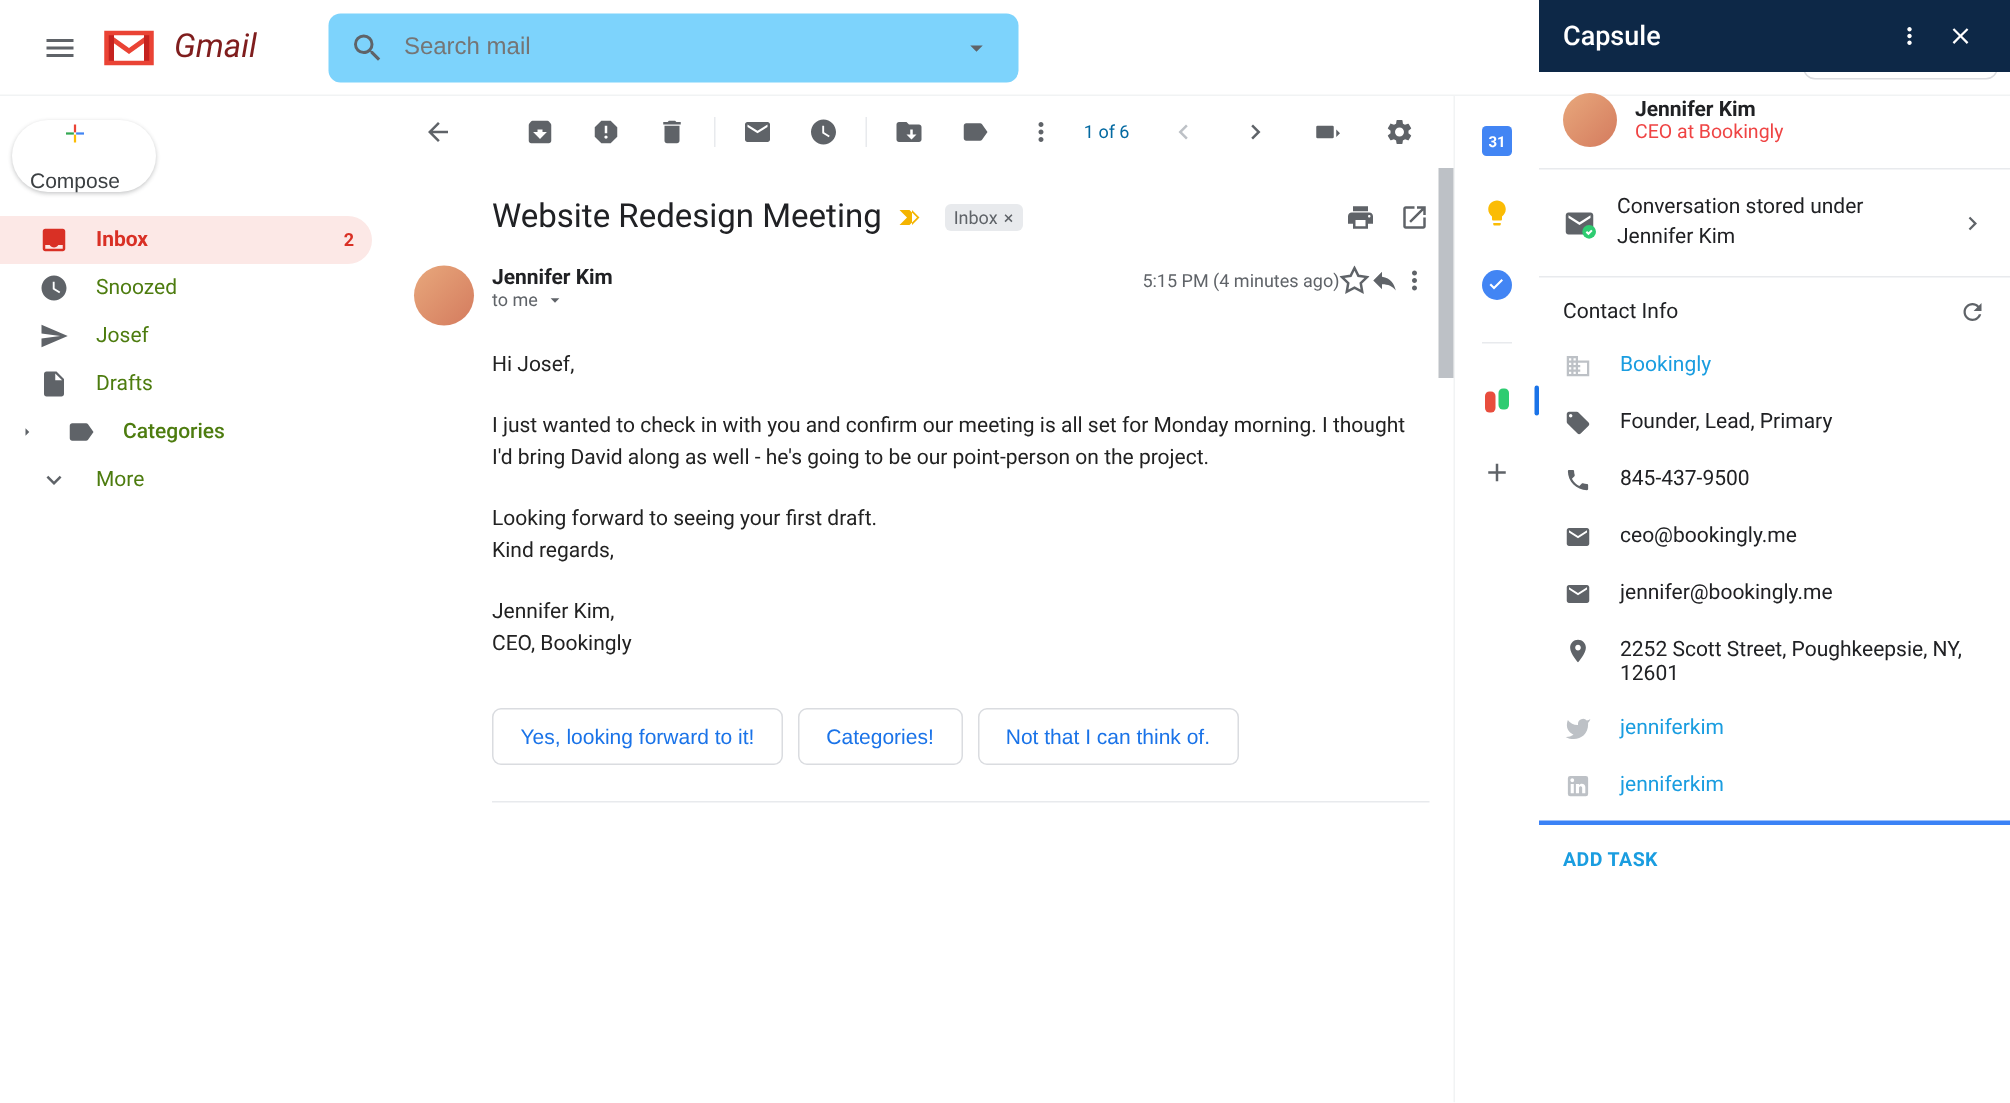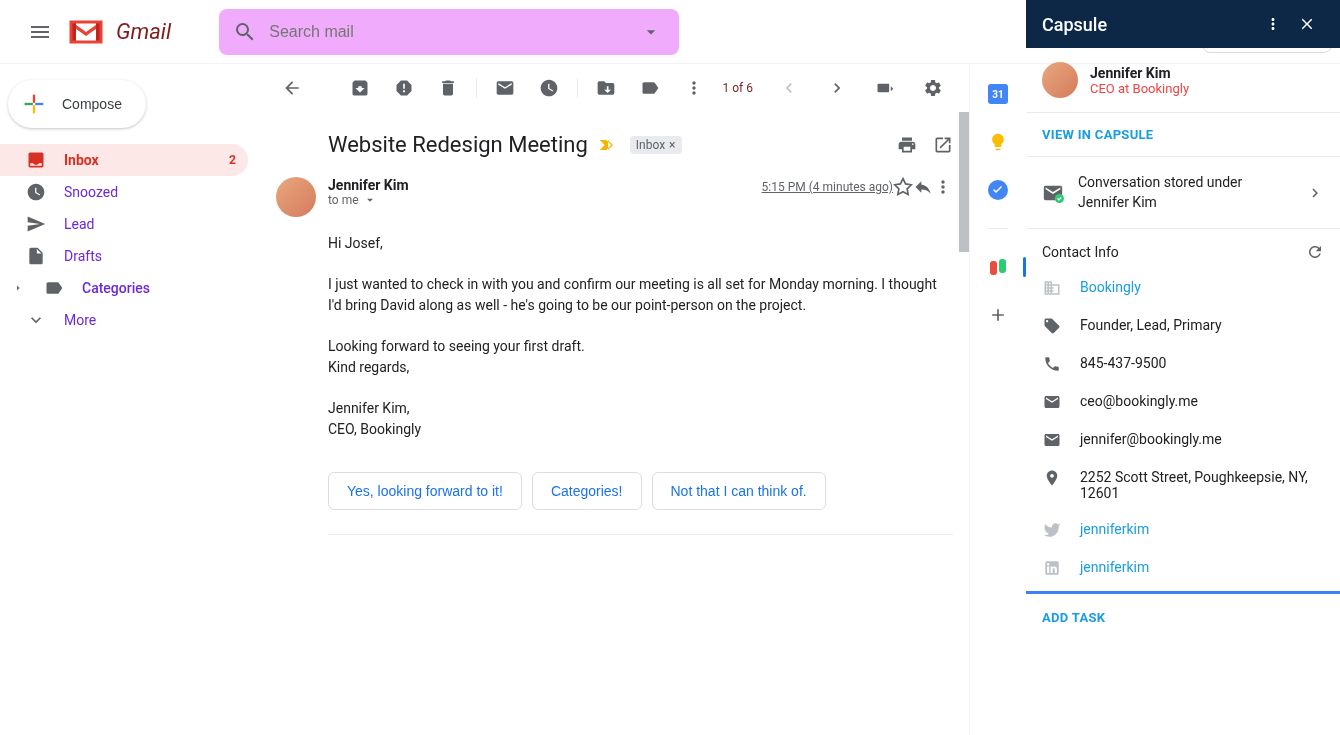--- a/index.html
+++ b/index.html
@@ -3,64 +3,64 @@
 <meta charset="utf-8">
 <style>
   * { box-sizing: border-box; margin: 0; padding: 0; }
   body { font-family: 'Google Sans', Roboto, Arial, sans-serif; font-size: 14px; color: #202124; background: #fff; width: 1340px; height: 735px; overflow: hidden; }
   
   
   .header { display: flex; align-items: center; height: 64px; padding: 0 8px 0 16px; border-bottom: 1px solid #f1f3f4; }
   .menu-btn { width: 48px; height: 48px; border-radius: 50%; display: flex; align-items: center; justify-content: center; cursor: pointer; }
   .gmail-logo { display: flex; align-items: center; margin-left: 4px; margin-right: 48px; }
   .gmail-logo-text { font-size: 22px; color: #7f1d1d; margin-left: 12px; font-weight: 400; font-style: italic; }
-  .search-bar { flex: 0 0 460px; height: 46px; background: #f0abfc; border-radius: 8px; display: flex; align-items: center; padding: 0 14px; }
+  .search-bar { flex: 0 0 460px; height: 46px; background: #7dd3fc; border-radius: 8px; display: flex; align-items: center; padding: 0 14px; }
   .search-bar input { border: none; background: transparent; font-size: 16px; color: #5f6368; flex: 1; outline: none; margin-left: 12px; }
   .search-dropdown { color: #5f6368; padding: 0 4px; }
   .header-right { margin-left: auto; display: flex; align-items: center; gap: 8px; }
   .header-icon { width: 40px; height: 40px; border-radius: 50%; display: flex; align-items: center; justify-content: center; color: #5f6368; cursor: pointer; }
   .gsuite-badge { display: flex; align-items: center; border: 1px solid #dadce0; border-radius: 8px; padding: 4px 8px 4px 14px; gap: 10px; }
   .gsuite-text { font-size: 20px; color: #5f6368; font-weight: 500; }
   .avatar { width: 32px; height: 32px; border-radius: 50%; background: linear-gradient(135deg,#c5a880,#8b7355); }
   
   
   .main { display: flex; height: 671px; }
   .sidebar { width: 256px; padding-top: 8px; }
-  .compose-btn { display: flex; align-items: center; gap: 14px; background: #fff; border: none; box-shadow: 0 1px 3px rgba(60,64,67,.3); border-radius: 28px; padding: 0 24px 0 12px; height: 48px; margin: 8px 0 16px 8px; cursor: pointer; font-size: 14px; color: #3c4043; font-weight: 500; }
+  .compose-btn { display: flex; align-items: center; gap: 14px; background: #fff; border: none; box-shadow: 0 1px 3px rgba(60,64,67,.3); border-radius: 28px; padding: 0 24px 0 12px; height: 48px; margin: 8px 0 16px 8px; cursor: pointer; font-size: 14px; color: #3c4043; font-weight: 500; flex-direction: column; }
   .nav-item { display: flex; align-items: center; height: 32px; padding: 0 12px 0 26px; border-radius: 0 16px 16px 0; cursor: pointer; font-size: 14px; color: #202124; margin-right: 8px; }
   .nav-item.active { background: #fce8e6; color: #d93025; font-weight: 700; }
   .nav-item.active .nav-icon { color: #d93025; }
-  .nav-item:not(.active) { color: #6d28d9; }
+  .nav-item:not(.active) { color: #4d7c0f; }
   .nav-icon { width: 20px; margin-right: 18px; color: #5f6368; display: flex; }
   .nav-label { flex: 1; }
   .nav-badge { font-size: 12px; font-weight: 700; }
   .nav-item.bold { font-weight: 500; }
   
   
   .content { flex: 1; border-right: 1px solid #f1f3f4; position: relative; }
   .toolbar { display: flex; align-items: center; height: 48px; padding: 0 16px; gap: 4px; }
   .tb-icon { width: 40px; height: 40px; display: flex; align-items: center; justify-content: center; color: #5f6368; cursor: pointer; border-radius: 50%; }
   .tb-sep { width: 1px; height: 20px; background: #e8eaed; margin: 0 4px; }
-  .tb-right { margin-left: auto; display: flex; align-items: center; gap: 8px; color: #7f1d1d; font-size: 12px; }
+  .tb-right { margin-left: auto; display: flex; align-items: center; gap: 8px; color: #0369a1; font-size: 12px; }
   .pager-text { margin-right: 8px; }
   
   .email-view { padding: 8px 16px 16px 72px; }
   .subject-row { display: flex; align-items: center; margin-bottom: 20px; margin-top: 12px; }
   .subject { font-size: 22px; color: #202124; font-weight: 400; }
   .inbox-chip { display: inline-flex; align-items: center; background: #e8eaed; color: #5f6368; font-size: 12px; padding: 2px 6px; border-radius: 4px; margin-left: 12px; }
   .inbox-chip-x { margin-left: 4px; cursor: pointer; }
   .subject-actions { margin-left: auto; display: flex; gap: 16px; color: #5f6368; }
   .importance-marker { color: #f4b400; margin-left: 10px; font-size: 18px; }
   
   .sender-row { display: flex; align-items: flex-start; margin-left: -52px; }
   .sender-avatar { width: 40px; height: 40px; border-radius: 50%; background: linear-gradient(135deg,#e8a87c,#d47b5e); margin-right: 12px; flex-shrink: 0; }
   .sender-info { flex: 1; }
   .sender-name { font-weight: 700; font-size: 14px; }
   .sender-to { font-size: 12px; color: #5f6368; display: flex; align-items: center; gap: 4px; }
-  .sender-meta { display: flex; align-items: center; color: #5f6368; font-size: 12px; text-decoration: underline; }
+  .sender-meta { display: flex; align-items: center; color: #5f6368; font-size: 12px; }
   .sender-meta-icon { cursor: pointer; color: #5f6368; }
   
   .email-body { margin-top: 16px; font-size: 14px; line-height: 1.5; color: #222; }
   .email-body p { margin-bottom: 20px; white-space: pre-wrap; }
   
   .smart-replies { display: flex; gap: 10px; margin-top: 32px; }
   .smart-reply { border: 1px solid #dadce0; border-radius: 6px; padding: 10px 18px; color: #1a73e8; font-size: 14px; cursor: pointer; background: #fff; font-weight: 500; }
   
   .reply-divider { border-top: 1px solid #e8eaed; margin: 24px 0 18px 0; }
   .reply-actions { display: flex; gap: 12px; }
@@ -180,21 +180,21 @@
           </svg>
         </span>
       <span class="nav-label">Snoozed</span>
     </div>
     <div class="nav-item">
       <span class="nav-icon">
           <svg width="20" height="20" viewBox="0 0 24 24" fill="currentColor">
             <path d="M2.01 21L23 12 2.01 3 2 10l15 2-15 2z"></path>
           </svg>
         </span>
-      <span class="nav-label">Lead</span>
+      <span class="nav-label">Josef</span>
     </div>
     <div class="nav-item">
       <span class="nav-icon">
           <svg width="20" height="20" viewBox="0 0 24 24" fill="currentColor">
             <path d="M6 2c-1.1 0-2 .9-2 2v16c0 1.1.9 2 2 2h12c1.1 0 2-.9 2-2V8l-6-6H6zm7 7V3.5L18.5 9H13z"></path>
           </svg>
         </span>
       <span class="nav-label">Drafts</span>
     </div>
     <div class="nav-item bold">
@@ -420,21 +420,20 @@
           </svg>
         </span>
     </div>
     <div class="capsule-contact">
       <div class="capsule-avatar"></div>
       <div>
         <div class="capsule-contact-name">Jennifer Kim</div>
         <div class="capsule-contact-sub">CEO at Bookingly</div>
       </div>
     </div>
-    <div class="capsule-link">VIEW IN CAPSULE</div>
     <div class="capsule-stored">
       <span>
           <svg width="22" height="22" viewBox="0 0 24 24">
             <path fill="#5f6368" d="M20 4H4c-1.1 0-2 .9-2 2v12c0 1.1.9 2 2 2h16c1.1 0 2-.9 2-2V6c0-1.1-.9-2-2-2zm0 4l-8 5-8-5V6l8 5 8-5v2z"></path>
             <circle cx="19" cy="18" r="5" fill="#2ecc71"></circle>
             <path d="M17 18l1.5 1.5L21 17" stroke="#fff" stroke-width="1.5" fill="none"></path>
           </svg>
         </span>
       <div class="capsule-stored-text">Conversation stored under Jennifer Kim</div>
       <svg width="18" height="18" viewBox="0 0 24 24" fill="#5f6368">

